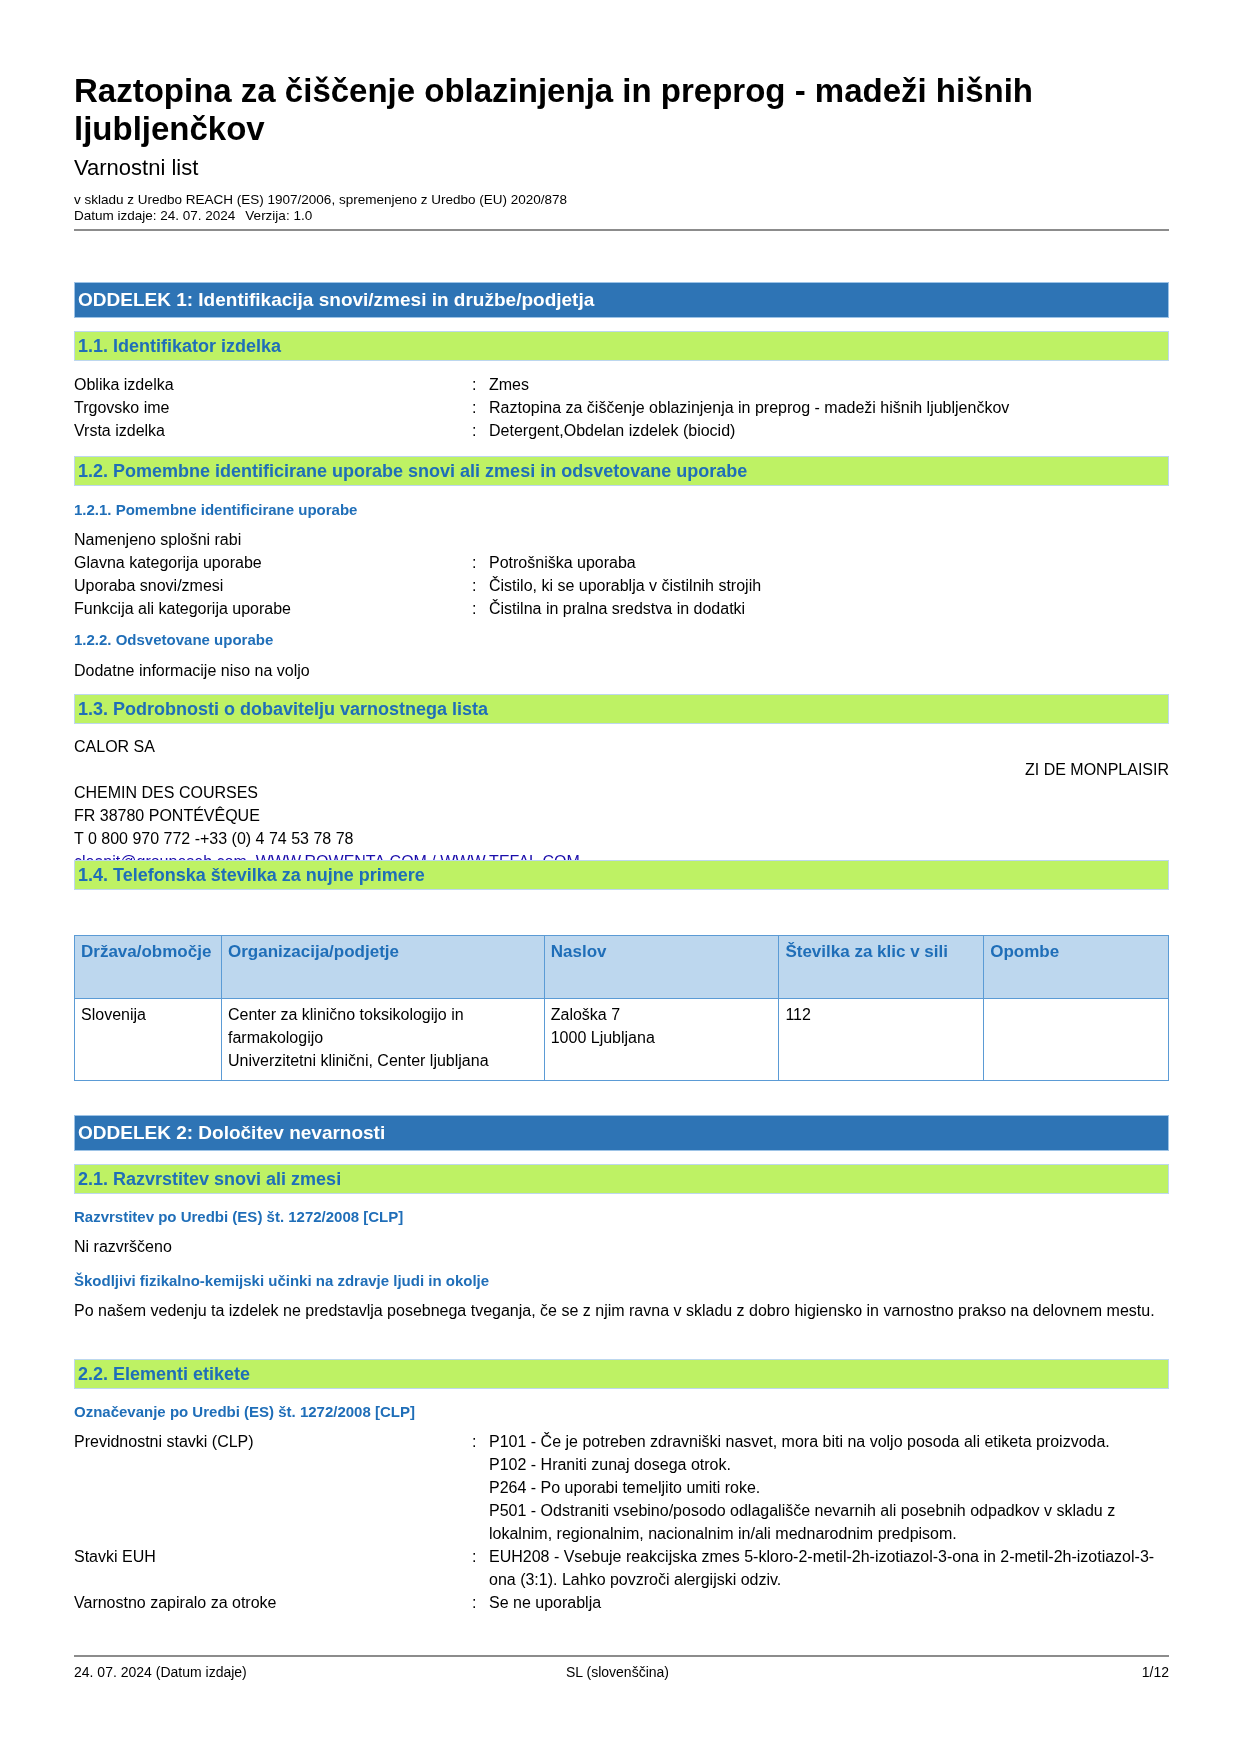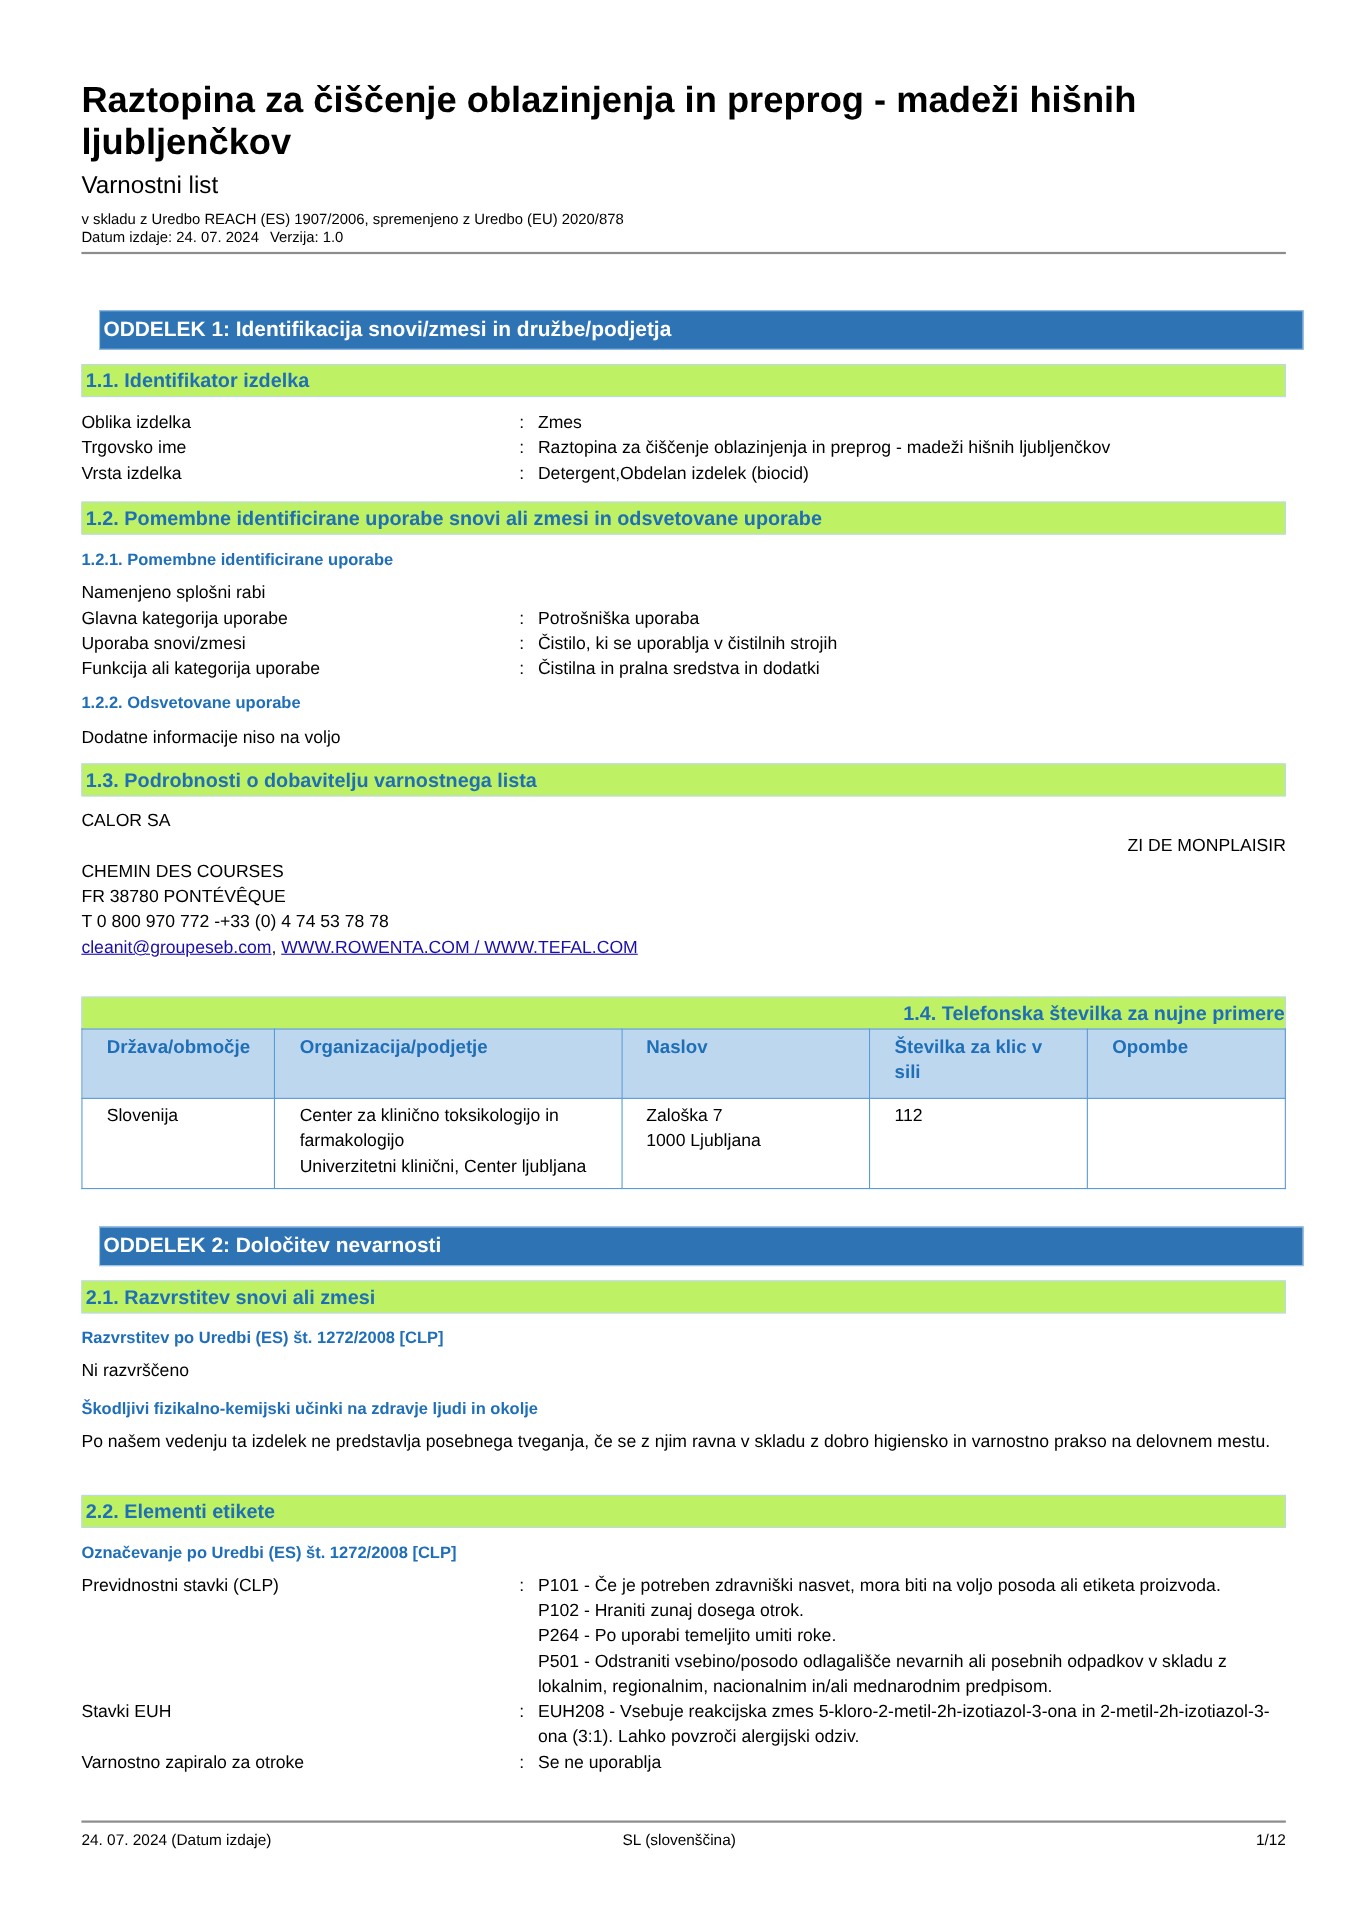--- a/index.html
+++ b/index.html
@@ -5,32 +5,32 @@
   html, body { margin: 0; padding: 0; background: #ffffff; }
   body { width: 1241px; height: 1754px; position: relative; font-family: "Liberation Sans", sans-serif; color: #000; overflow: hidden; }
   .page { position: absolute; left: 74px; top: 0; width: 1095px; }
   .title { position: absolute; top: 72px; left: 0; width: 1095px; font-size: 33px; font-weight: bold; line-height: 38px; }
   .subtitle { position: absolute; top: 155px; left: 0; font-size: 22px; line-height: 26px; }
   .meta1 { position: absolute; top: 192px; left: 0; font-size: 13.5px; line-height: 16px; }
   .meta2 { position: absolute; top: 208px; left: 0; font-size: 13.5px; line-height: 16px; }
   .meta2 span { margin-right: 10px; }
   .hrule { position: absolute; top: 229px; left: 0; width: 1095px; height: 2px; background: #8c8c8c; }
 
-  .sec { position: absolute; left: 16px; width: 1095px; height: 36px; background: #2e74b5; border: 1px solid #9dc3e6; box-sizing: border-box; color: #fff; font-size: 19px; font-weight: bold; line-height: 34px; padding-left: 3px; }
+  .sec { position: absolute; left: 0; width: 1095px; height: 36px; background: #2e74b5; border: 1px solid #9dc3e6; box-sizing: border-box; color: #fff; font-size: 19px; font-weight: bold; line-height: 34px; padding-left: 3px; }
   .sub { position: absolute; left: 0; width: 1095px; height: 30px; background: #bef264; border: 1px solid #bdd7ee; box-sizing: border-box; color: #1f6eb8; font-size: 18px; font-weight: bold; line-height: 28px; padding-left: 3px; }
   .h3 { position: absolute; left: 0; color: #1f6eb8; font-size: 15px; font-weight: bold; line-height: 18px; }
   .row { position: absolute; left: 0; width: 1095px; font-size: 16px; line-height: 23px; }
   .row .k { position: absolute; left: 0; }
   .row .c { position: absolute; left: 398px; }
   .row .v { position: absolute; left: 415px; width: 680px; }
   .txt { position: absolute; left: 0; font-size: 16px; line-height: 23px; width: 1095px; }
   a.lnk { color: #1a0dab; text-decoration: underline; }
 
   table.em { position: absolute; left: 0; top: 935px; width: 1095px; border-collapse: collapse; font-size: 16px; }
-  table.em th, table.em td { border: 1.5px solid #5b9bd5; vertical-align: top; text-align: left; padding: 4px 22px; line-height: 23px; }
+  table.em th, table.em td { border: 1.5px solid #5b9bd5; vertical-align: top; text-align: left; padding: 4px 6px; line-height: 23px; }
   table.em th { background: #bdd7ee; color: #1f6eb8; font-weight: bold; font-size: 17px; height: 54px; }
   table.em td { height: 73px; }
 
   .footer-rule { position: absolute; top: 1655px; left: 74px; width: 1095px; height: 2px; background: #8c8c8c; }
   .footer { position: absolute; top: 1663px; left: 74px; width: 1095px; font-size: 14px; line-height: 18px; }
   .footer .l { position: absolute; left: 0; }
   .footer .m { position: absolute; left: 492px; }
   .footer .r { position: absolute; right: 0; }
 </style>
 </head>
@@ -90,21 +90,21 @@
   <div class="sub" style="top:694px;">1.3. Podrobnosti o dobavitelju varnostnega lista</div>
   <div class="txt" style="top:735px;">CALOR SA</div>
   <div class="txt" style="top:758px;text-align:right;">ZI DE MONPLAISIR</div>
   <div class="txt" style="top:781px;">CHEMIN DES COURSES</div>
   <div class="txt" style="top:804px;">FR 38780 PONTÉVÊQUE</div>
   <div class="txt" style="top:827px;">T 0 800 970 772 -+33 (0) 4 74 53 78 78</div>
   <div class="txt" style="top:850px;">
     <a class="lnk">cleanit@groupeseb.com</a><span>, </span><a class="lnk">WWW.ROWENTA.COM / WWW.TEFAL.COM</a>
   </div>
 
-  <div class="sub" style="top:906px;text-align:right;">1.4. Telefonska številka za nujne primere</div>
+  <div class="sub" style="top:860px;">1.4. Telefonska številka za nujne primere</div>
 
   <table class="em">
     <colgroup>
       <col style="width:147px">
         <col style="width:323px">
         <col style="width:235px">
         <col style="width:205px">
         <col style="width:185px">
     </colgroup>
     <thead>

